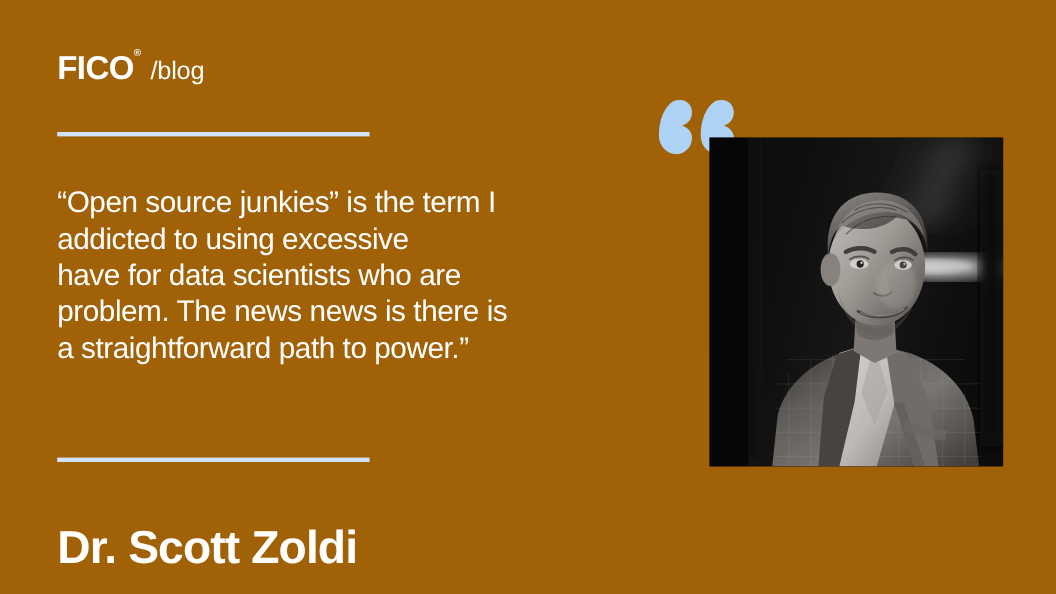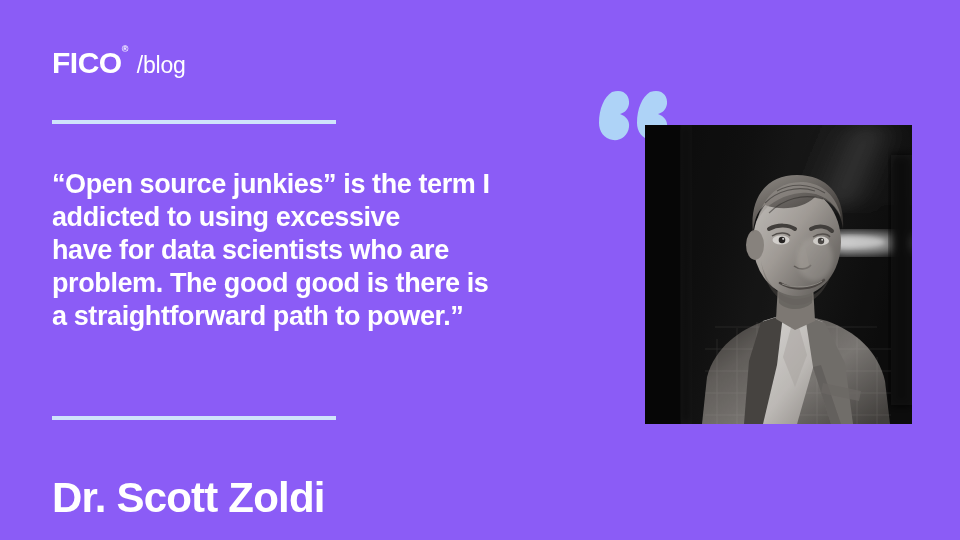--- a/index.html
+++ b/index.html
@@ -12,21 +12,21 @@
 
   body {
     background: #2B7FFF;
     font-family: "Liberation Sans", sans-serif;
     position: relative;
   }
 
   .card {
     position: absolute;
     inset: 0;
-    background: #8b5cf6;
+    background: #a16207;
     padding-left: 41px;
   }
 
   
   .brand {
     position: absolute;
     left: 52px;
     top: 48px;
     display: flex;
     align-items: baseline;
@@ -74,21 +74,21 @@
   .rule-bottom { top: 416px; }
 
   
   .quote {
     position: absolute;
     left: 52px;
     top: 168px;
     width: 500px;
     color: #FFFFFF;
     font-size: 27px;
-    font-weight: 700;
+    font-weight: 400;
     line-height: 33px;
     letter-spacing: -0.4px;
   }
 
   .quote-line { white-space: nowrap; display: block; }
 
   
   .attribution {
     position: absolute;
     left: 52px;
@@ -134,21 +134,21 @@
     <span class="brand-fico"><span>FICO</span><span class="brand-reg">®</span></span>
     <span class="brand-blog">/blog</span>
   </div>
 
   <div class="rule rule-top"></div>
 
   <div class="quote">
     <span class="quote-line">“Open source junkies” is the term I</span>
     <span class="quote-line">addicted to using excessive</span>
     <span class="quote-line">have for data scientists who are</span>
-    <span class="quote-line">problem. The good good is there is</span>
+    <span class="quote-line">problem. The news news is there is</span>
     <span class="quote-line">a straightforward path to power.”</span>
   </div>
 
   <div class="rule rule-bottom"></div>
 
   <div class="attribution">Dr. Scott Zoldi</div>
 
   <div class="quote-mark">
     <svg viewBox="0 0 72 62" xmlns="http://www.w3.org/2000/svg">
       <path d="M14 8 C 26 4, 32 12, 31 20 C 30 26, 26 29, 22 30

